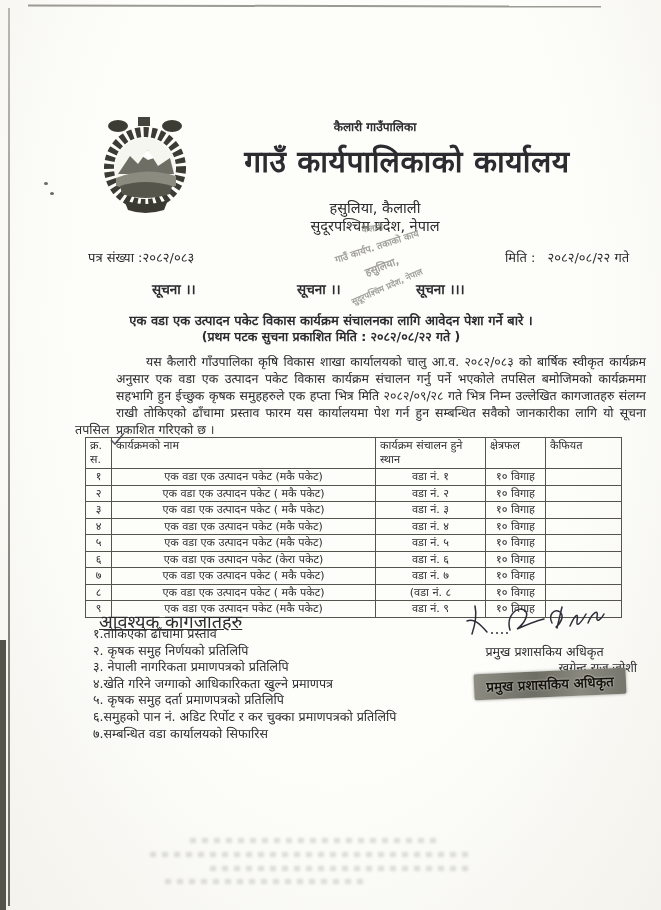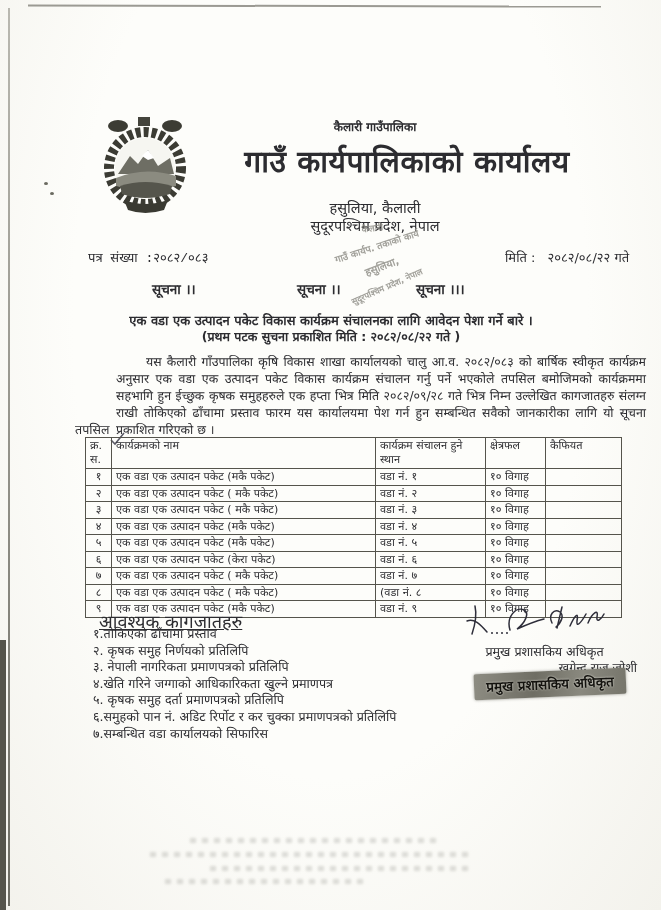--- a/index.html
+++ b/index.html
@@ -22,36 +22,36 @@
   #addr1{left:135px;top:197px;width:480px;text-align:center;font-size:14.5px;}
   #addr2{left:135px;top:215px;width:480px;text-align:center;font-size:14.5px;}
   
   #round-stamp{left:318px;top:220px;width:130px;height:102px;transform:rotate(-14deg);
     color:#8b8a83;font-weight:bold;opacity:.8;text-align:center;}
   #round-stamp .rs0{font-size:9px;transform:rotate(7deg);}
   #round-stamp .rs1{font-size:9.5px;transform:rotate(-4deg);margin-top:6px;}
   #round-stamp .rs2{font-size:10.5px;transform:rotate(-7deg);margin-top:7px;}
   #round-stamp .rs3{font-size:8.5px;transform:rotate(-10deg);margin-top:8px;}
   
-  #ref{left:88px;top:248px;font-size:13px;font-family:Liberation Mono, monospace;}
+  #ref{left:88px;top:248px;font-size:13px;}
   #date{left:505px;top:248px;font-size:13px;display:flex;gap:12px;}
   .notice{top:280px;font-weight:bold;font-size:13.5px;}
   #notice-0{left:152px;} #notice-1{left:297px;} #notice-2{left:416px;}
   
   #subject{left:66px;top:311px;width:530px;text-align:center;font-weight:bold;font-size:13px;}
   #subject-note{left:66px;top:328px;width:530px;text-align:center;font-weight:bold;font-size:12.5px;}
   #body-par{left:88px;top:354px;width:530px;font-size:12.4px;line-height:16.9px;text-align:justify;text-indent:30px;margin-left:28px;}
   #tapasil{left:75px;top:421px;font-size:12.5px;}
   
   #table-wrap{left:85px;top:437px;width:536px;}
   table{width:100%;border-collapse:collapse;table-layout:fixed;}
   th,td{border:1px solid #55544c;font-size:11px;font-weight:normal;text-align:left;
     padding:1px 4px;vertical-align:top;line-height:13.5px;}
   thead th{height:28px;}
-  tbody td{height:13.5px;}
+  tbody td{height:13.5px;text-align:center;}
   td.sn{text-align:center;padding:1px 2px;}
   #tick{left:110px;top:431px;}
   
   #docs-heading{left:99px;top:609px;font-size:18px;text-decoration:underline;}
   #docs-list{left:93px;top:626px;font-size:12.6px;line-height:16.6px;list-style:none;margin:0;padding:0;}
   
   #sig-scribble{left:462px;top:600px;width:145px;height:42px;}
   #sig-title{left:452px;top:643px;width:185px;text-align:center;font-size:12.6px;}
   #sig-name{left:452px;top:659px;width:185px;text-align:right;font-size:12.6px;}
   #office-stamp{left:474px;top:671px;width:152px;height:26px;transform:rotate(-2.5deg);

